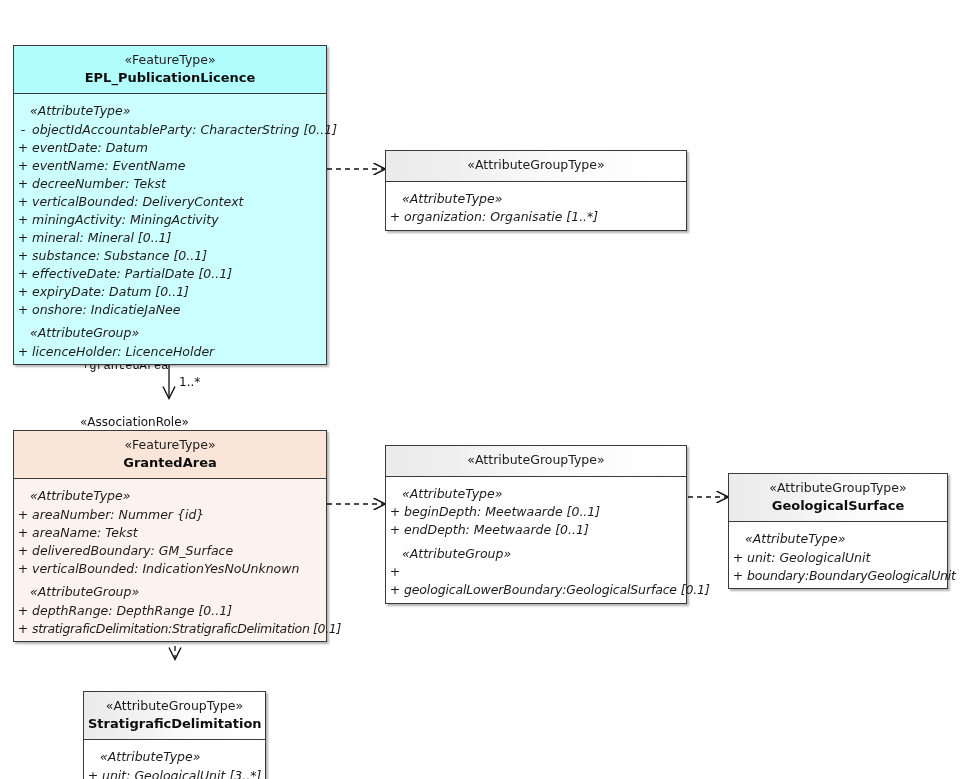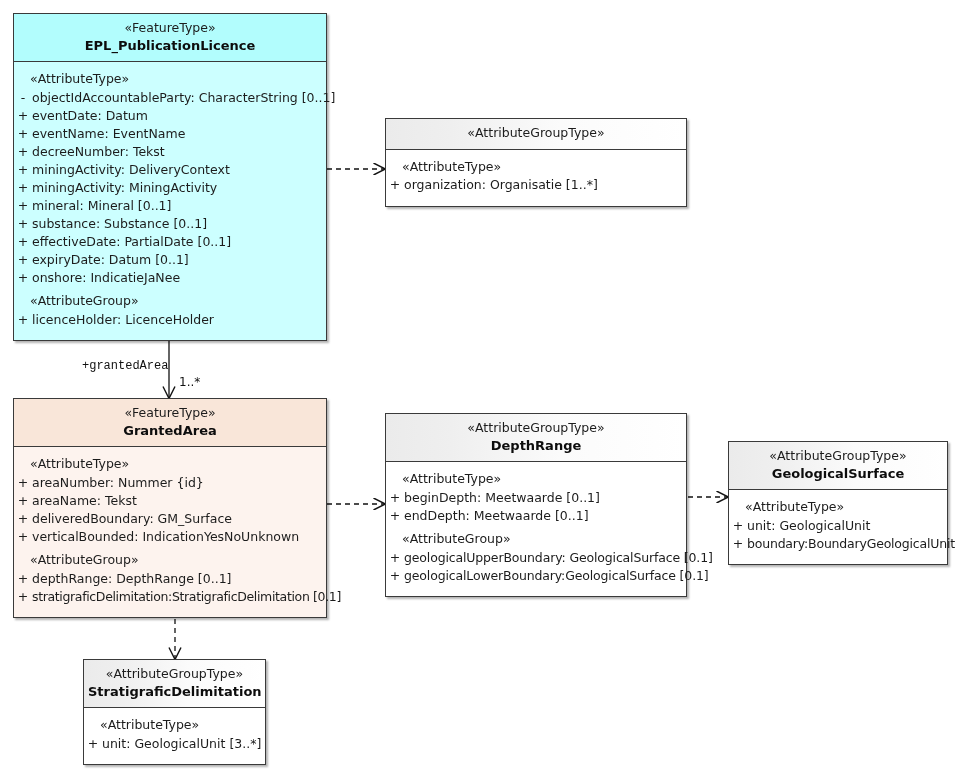--- a/index.html
+++ b/index.html
@@ -19,20 +19,21 @@
     overflow: hidden;
   }
 
   
   .umlbox {
     position: absolute;
     box-sizing: border-box;
     border: 1px solid #3a3a3a;
     box-shadow: 1.5px 1.5px 2px rgba(0,0,0,0.30);
     background: #ffffff;
+    margin-top: 32px;
   }
   .hdr {
     box-sizing: border-box;
     border-bottom: 1px solid #3a3a3a;
     text-align: center;
     padding: 6px 4px 7px 4px;
     line-height: 1.35;
   }
   .stereo {
     font-size: 12.5px;
@@ -40,21 +41,22 @@
     white-space: nowrap;
   }
   .cname {
     font-size: 13px;
     font-weight: bold;
     color: #0d0d0d;
     white-space: nowrap;
   }
   .body {
     box-sizing: border-box;
-    padding: 7px 0 12px 0;
+    padding: 7px 0 4px 0;
+    font-style: italic;
   }
   .grp {
     font-size: 12.5px;
     color: #1c1c1c;
     padding: 2px 0 2px 16px;
     white-space: nowrap;
   }
   .attr {
     font-size: 12.5px;
     color: #1c1c1c;
@@ -158,21 +160,21 @@
       <div class="attr">
         <span class="vis">+</span>
         <span class="sig">eventName: EventName</span>
       </div>
       <div class="attr">
         <span class="vis">+</span>
         <span class="sig">decreeNumber: Tekst</span>
       </div>
       <div class="attr">
         <span class="vis">+</span>
-        <span class="sig">miningActivity: DeliveryContext</span>
+        <span class="sig">verticalBounded: DeliveryContext</span>
       </div>
       <div class="attr">
         <span class="vis">+</span>
         <span class="sig">miningActivity: MiningActivity</span>
       </div>
       <div class="attr">
         <span class="vis">+</span>
         <span class="sig">mineral: Mineral [0..1]</span>
       </div>
       <div class="attr">
@@ -245,37 +247,35 @@
       <div class="attr">
         <span class="vis">+</span>
         <span class="sig" style="letter-spacing:-0.35px;">stratigraficDelimitation:StratigraficDelimitation [0.1]</span>
       </div>
     </div>
   </div>
 
   <div class="umlbox t-group" style="left:385px; top:413px; width:302px;">
     <div class="hdr">
       <div class="stereo">«AttributeGroupType»</div>
-      <div class="cname">DepthRange</div>
     </div>
     <div class="body">
       <div class="grp">«AttributeType»</div>
       <div class="attr">
         <span class="vis">+</span>
         <span class="sig">beginDepth: Meetwaarde [0..1]</span>
       </div>
       <div class="attr">
         <span class="vis">+</span>
         <span class="sig">endDepth: Meetwaarde [0..1]</span>
       </div>
 
       <div class="grp" style="padding-top:7px;">«AttributeGroup»</div>
       <div class="attr">
         <span class="vis">+</span>
-        <span class="sig" style="letter-spacing:-0.15px;">geologicalUpperBoundary: GeologicalSurface [0.1]</span>
       </div>
       <div class="attr">
         <span class="vis">+</span>
         <span class="sig" style="letter-spacing:-0.15px;">geologicalLowerBoundary:GeologicalSurface [0.1]</span>
       </div>
     </div>
   </div>
 
   <div class="umlbox t-group" style="left:728px; top:441px; width:220px;">
     <div class="hdr">

